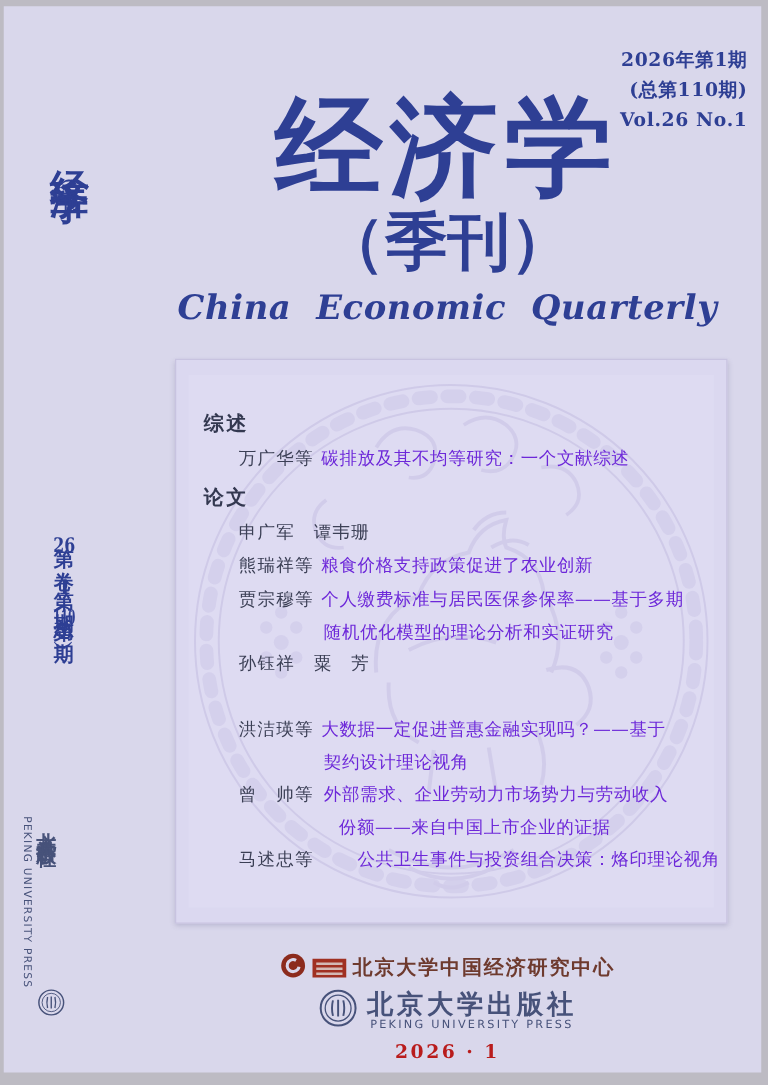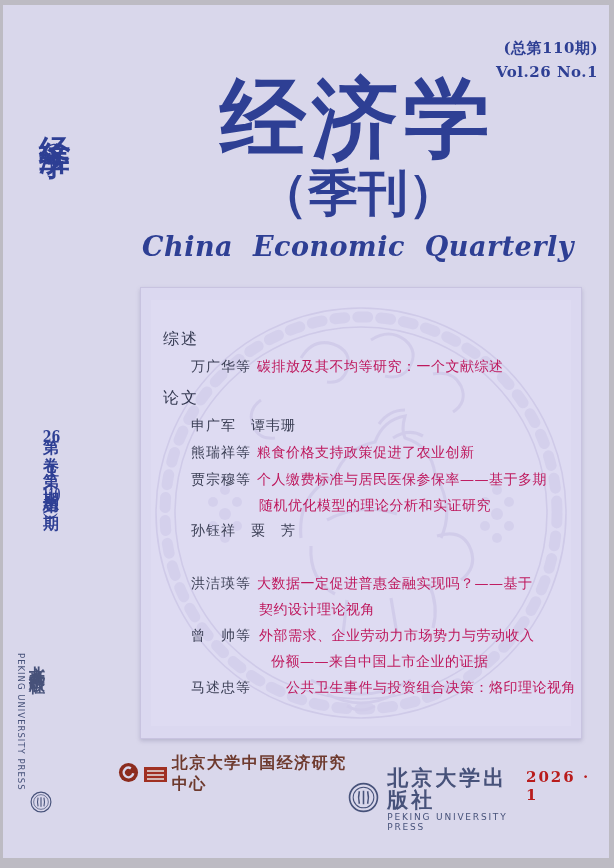--- a/index.html
+++ b/index.html
@@ -34,43 +34,44 @@
   .sb-press .cn{writing-mode:vertical-rl;font-size:16px;font-weight:bold;letter-spacing:2px;}
   .sb-seal{position:absolute;left:27px;top:786px;}
 
   
   .toc-panel{position:absolute;left:137px;top:282px;width:440px;height:450px;
              background:#dbd8f0;border:1px solid #c8c3e0;
              box-shadow:0 2px 4px rgba(110,105,145,.30);}
   .toc-inner{position:absolute;left:10px;top:12px;right:10px;bottom:12px;background:#dedbf2;}
   .watermark{position:absolute;left:0;top:0;width:440px;height:450px;z-index:0;}
   .toc-line{position:absolute;z-index:2;white-space:nowrap;font-size:14px;}
-  .toc-section{font-size:16px;font-weight:normal;color:#333850;letter-spacing:2px;}
+  .toc-section{font-size:16px;font-weight:bold;color:#333850;letter-spacing:2px;}
   .toc-authors{color:#3b3f55;letter-spacing:1px;}
-  .toc-title{color:#be185d;letter-spacing:.5px;}
+  .toc-title{color:#6d28d9;letter-spacing:.5px;}
 
   
   .footer{position:absolute;left:115px;top:757px;width:480px;display:flex;
-          flex-direction:row;}
+          flex-direction:column;align-items:center;}
   .ccer-row{display:flex;align-items:center;gap:5px;height:24px;}
   .ccer-text{color:#6e3a2e;font-weight:bold;font-size:16px;letter-spacing:1.5px;}
   .ccer-block{width:27px;height:15px;background:#a03022;position:relative;}
   .ccer-block i{position:absolute;left:3px;right:3px;height:2px;background:#dcd0ce;opacity:.85;}
   .press-row{display:flex;align-items:center;gap:8px;margin-top:5px;}
   .press-col{display:flex;flex-direction:column;align-items:center;color:#47527a;}
   .press-cn{font-size:21px;font-weight:bold;letter-spacing:3px;line-height:22px;}
   .press-en{font-size:9px;letter-spacing:1.8px;font-family:"DejaVu Sans","Liberation Sans",sans-serif;margin-top:1px;}
   .footer-issue{margin-top:6px;color:#b91c1c;font-weight:bold;font-size:15px;letter-spacing:2px;}
 </style>
 </head>
 <body>
 
 <div id="cover">
 
   <div class="masthead">
+    <div>2026年第1期</div>
     <div>(总第110期)</div>
     <div>Vol.26  No.1</div>
   </div>
 
   <div class="title-wrap">
     <div class="title-cn">经济学</div>
     <div class="title-sub">（季刊）</div>
     <div class="title-en">China Economic Quarterly</div>
   </div>
 

